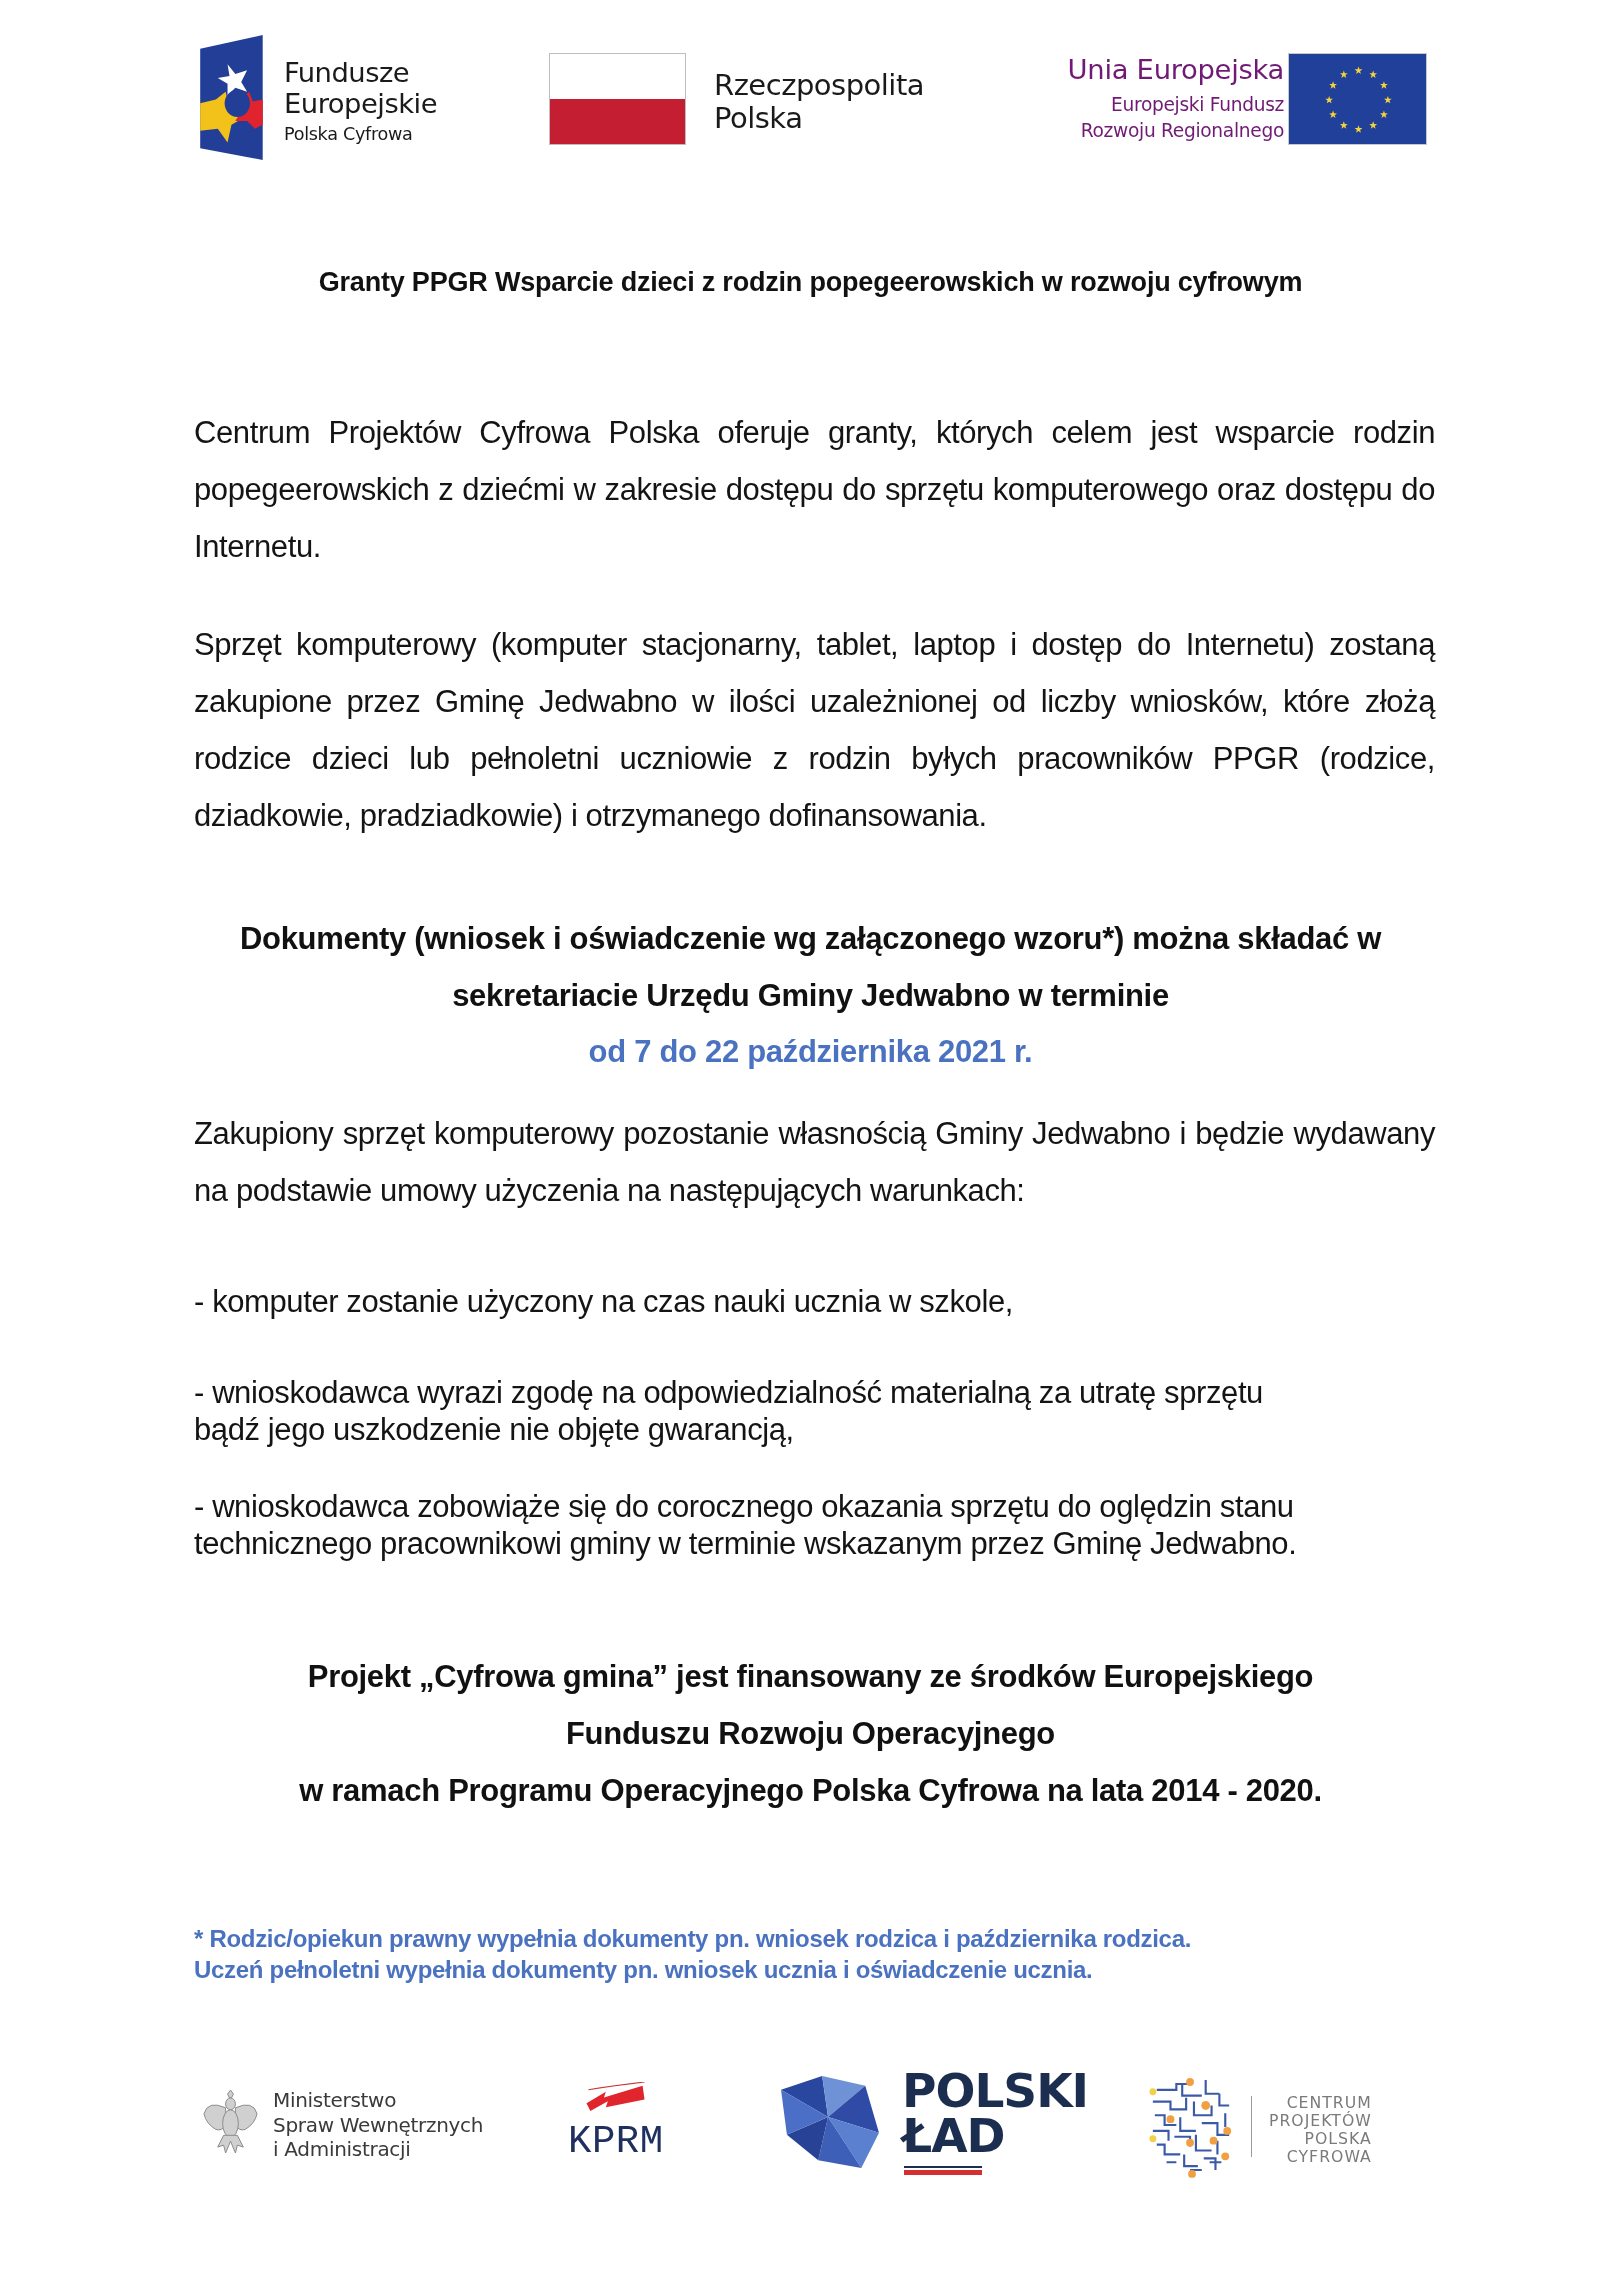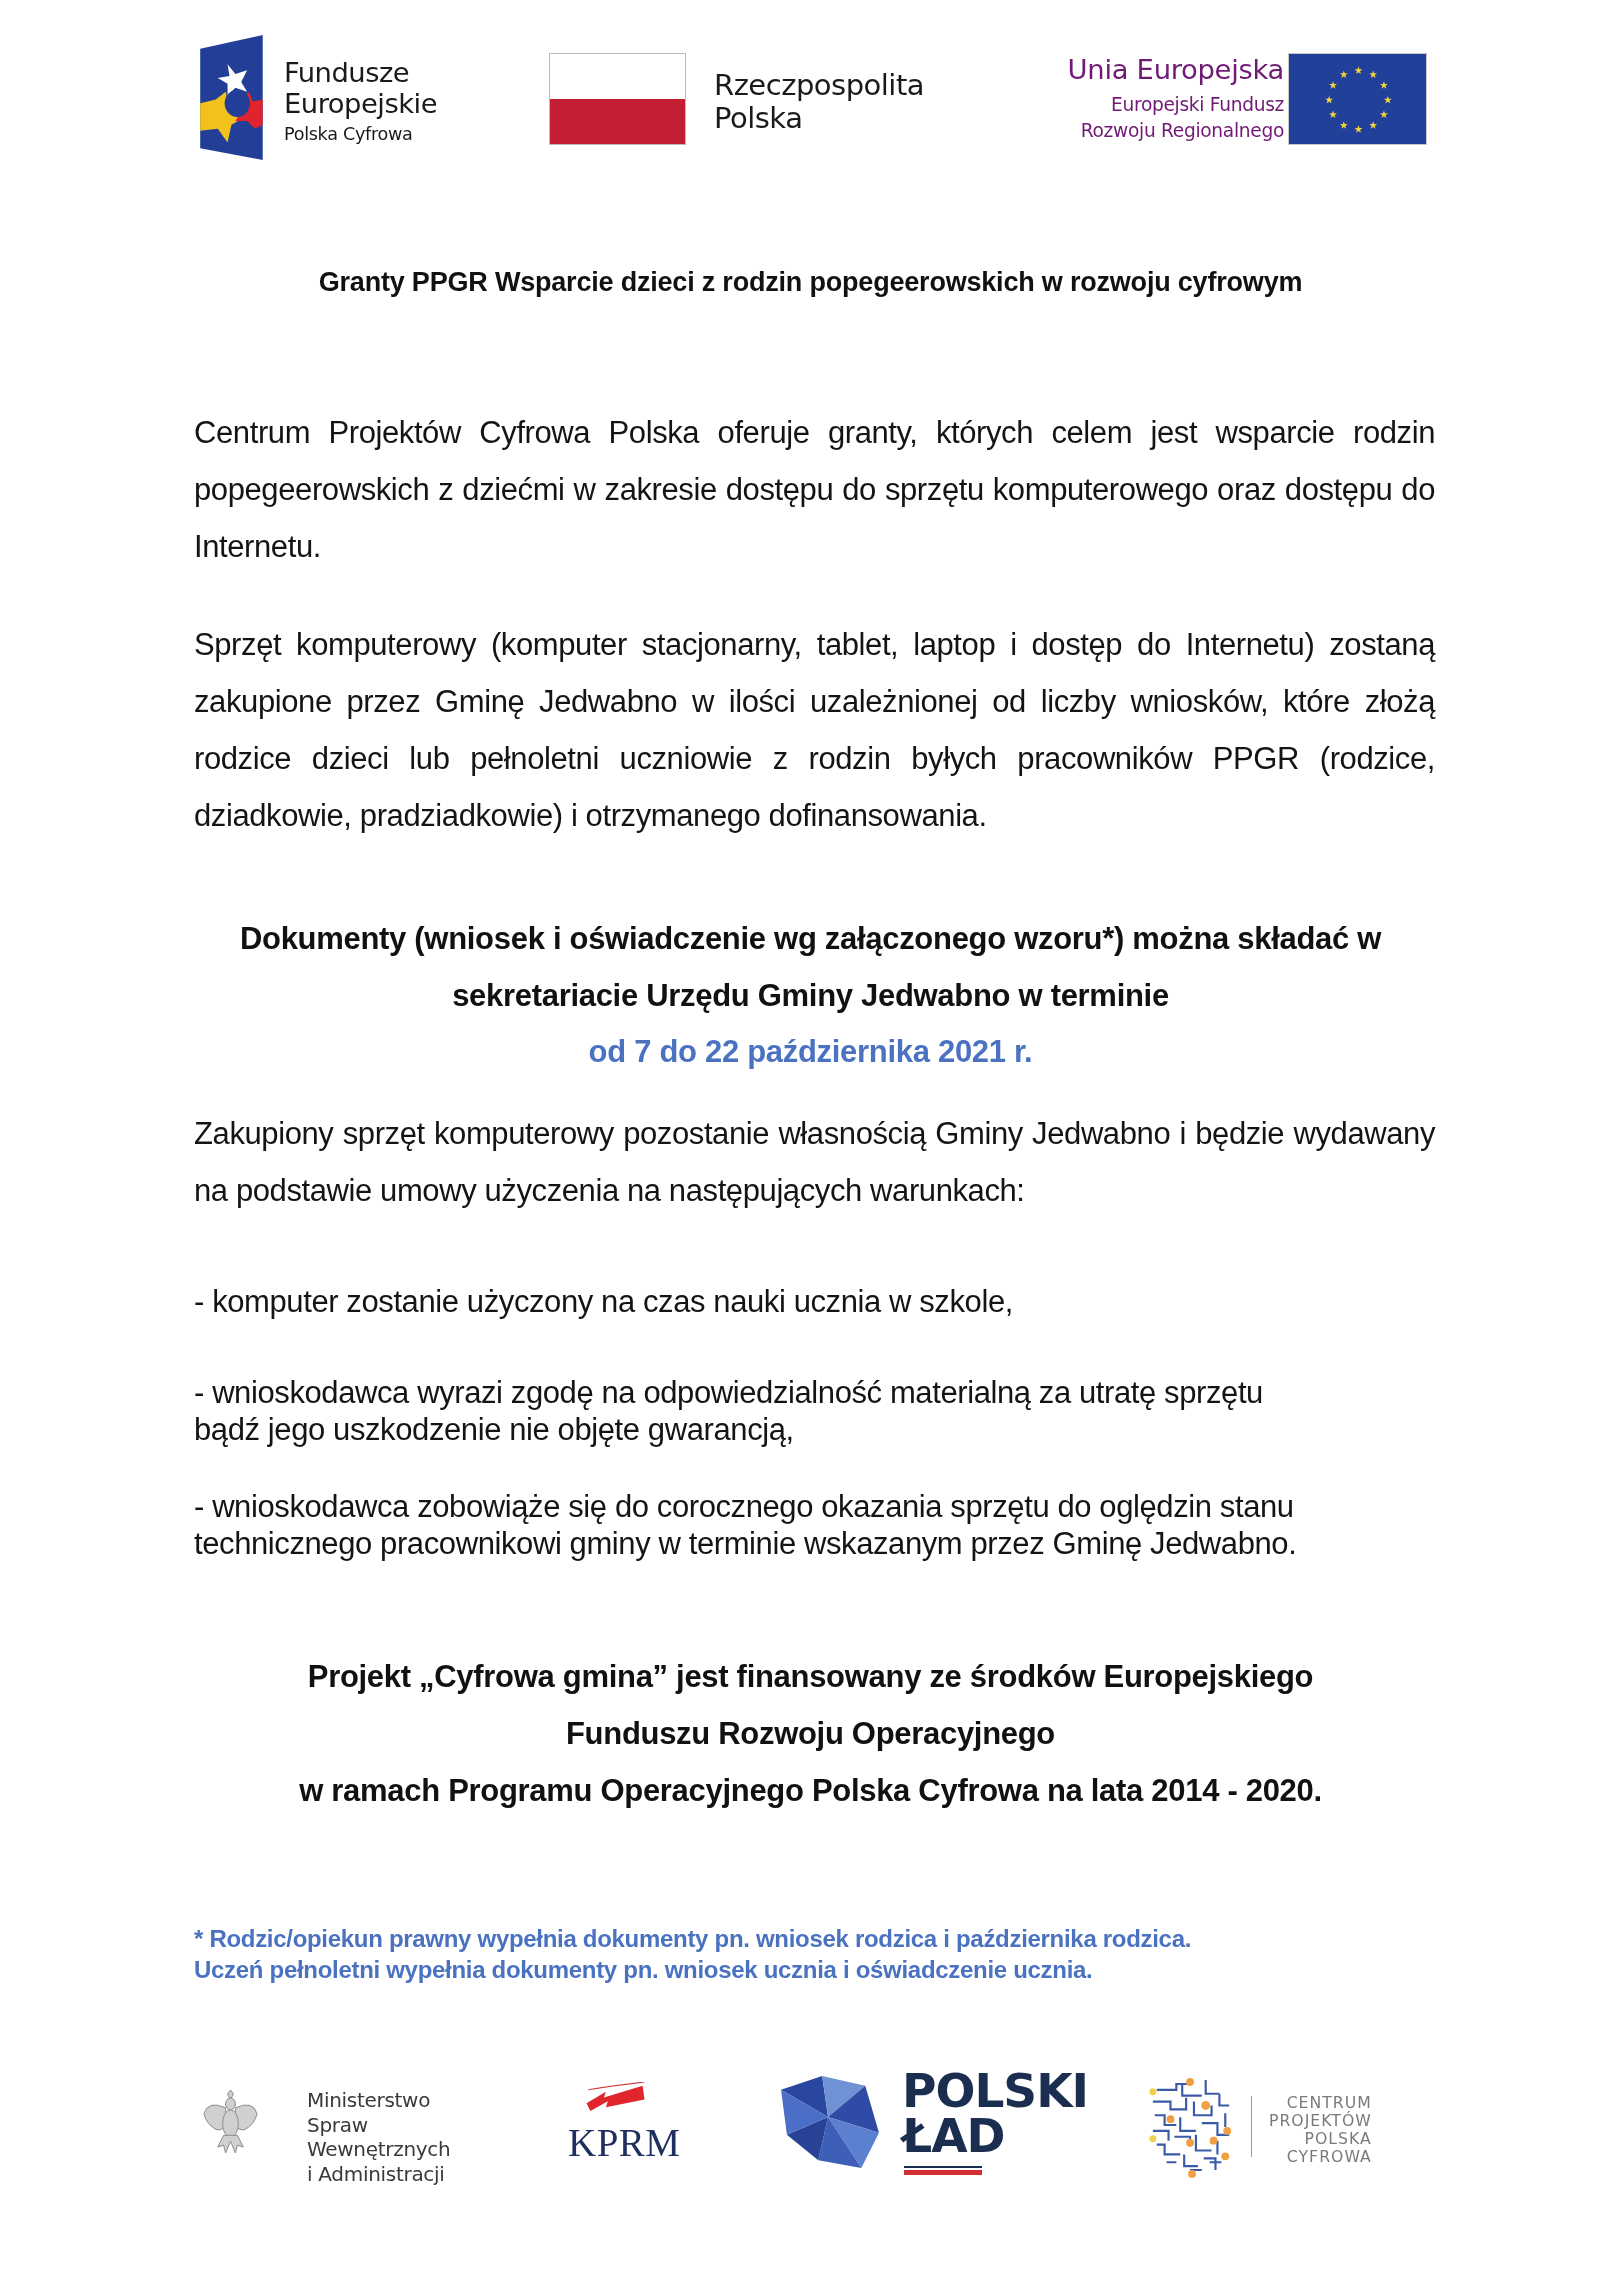--- a/index.html
+++ b/index.html
@@ -49,25 +49,25 @@
   .fin2 { top: 1716px; }
   .fin3 { top: 1773px; }
 
   .footnote { left: 194px; width: 1274px; color: #4a72c0; font-weight: bold; font-size: 24px; line-height: 31px; letter-spacing: -0.3px; }
   .fn1 { top: 1923px; }
   .fn2 { top: 1954px; }
 
   
   .msw-logo { left: 202px; top: 2088px; width: 294px; height: 78px; }
   .msw-eagle { position: absolute; left: 0; top: 2px; width: 57px; height: 69px; }
-  .msw-text { position: absolute; left: 71px; top: 0; font-family: "DejaVu Sans", sans-serif; font-size: 20px; line-height: 24.5px; color: #3a3a3a; letter-spacing: -0.3px; margin-left: 34px; }
+  .msw-text { position: absolute; left: 71px; top: 0; font-family: "DejaVu Sans", sans-serif; font-size: 20px; line-height: 24.5px; color: #3a3a3a; letter-spacing: -0.3px; }
 
   .kprm-logo { left: 568px; top: 2082px; width: 127px; height: 88px; }
   .kprm-flag { position: absolute; left: 15.7px; top: 0; width: 65px; height: 29px; }
-  .kprm-text { position: absolute; left: 0; top: 39px; font-family: Liberation Serif, serif; font-size: 39px; line-height: 43px; color: #1f2f5e; letter-spacing: 0.5px; }
+  .kprm-text { position: absolute; left: 0; top: 39px; font-family: Liberation Mono, monospace; font-size: 39px; line-height: 43px; color: #1f2f5e; letter-spacing: 0.5px; }
 
   .pl-lad-logo { left: 777px; top: 2072px; width: 323px; height: 113px; }
   .lad-map { position: absolute; left: 0; top: 2px; width: 106px; height: 96px; }
   .lad-text { position: absolute; left: 125px; top: -3.9px; font-family: "DejaVu Sans", sans-serif; font-weight: bold; color: #1c2e50; font-size: 47px; line-height: 45px; letter-spacing: -1px; }
   .lad-line1 { position: absolute; left: 127px; top: 94px; width: 78px; height: 2px; background: #1c2e50; }
   .lad-line2 { position: absolute; left: 127px; top: 98px; width: 78px; height: 4.9px; background: #d43034; }
 
   .cppc-logo { left: 1147px; top: 2076px; width: 294px; height: 108px; text-align: right; }
   .cppc-map { position: absolute; left: 0; top: 0; width: 90px; height: 102px; }
   .cppc-divider { position: absolute; left: 104px; top: 19.6px; width: 1px; height: 61px; background: #9a9a9a; }

